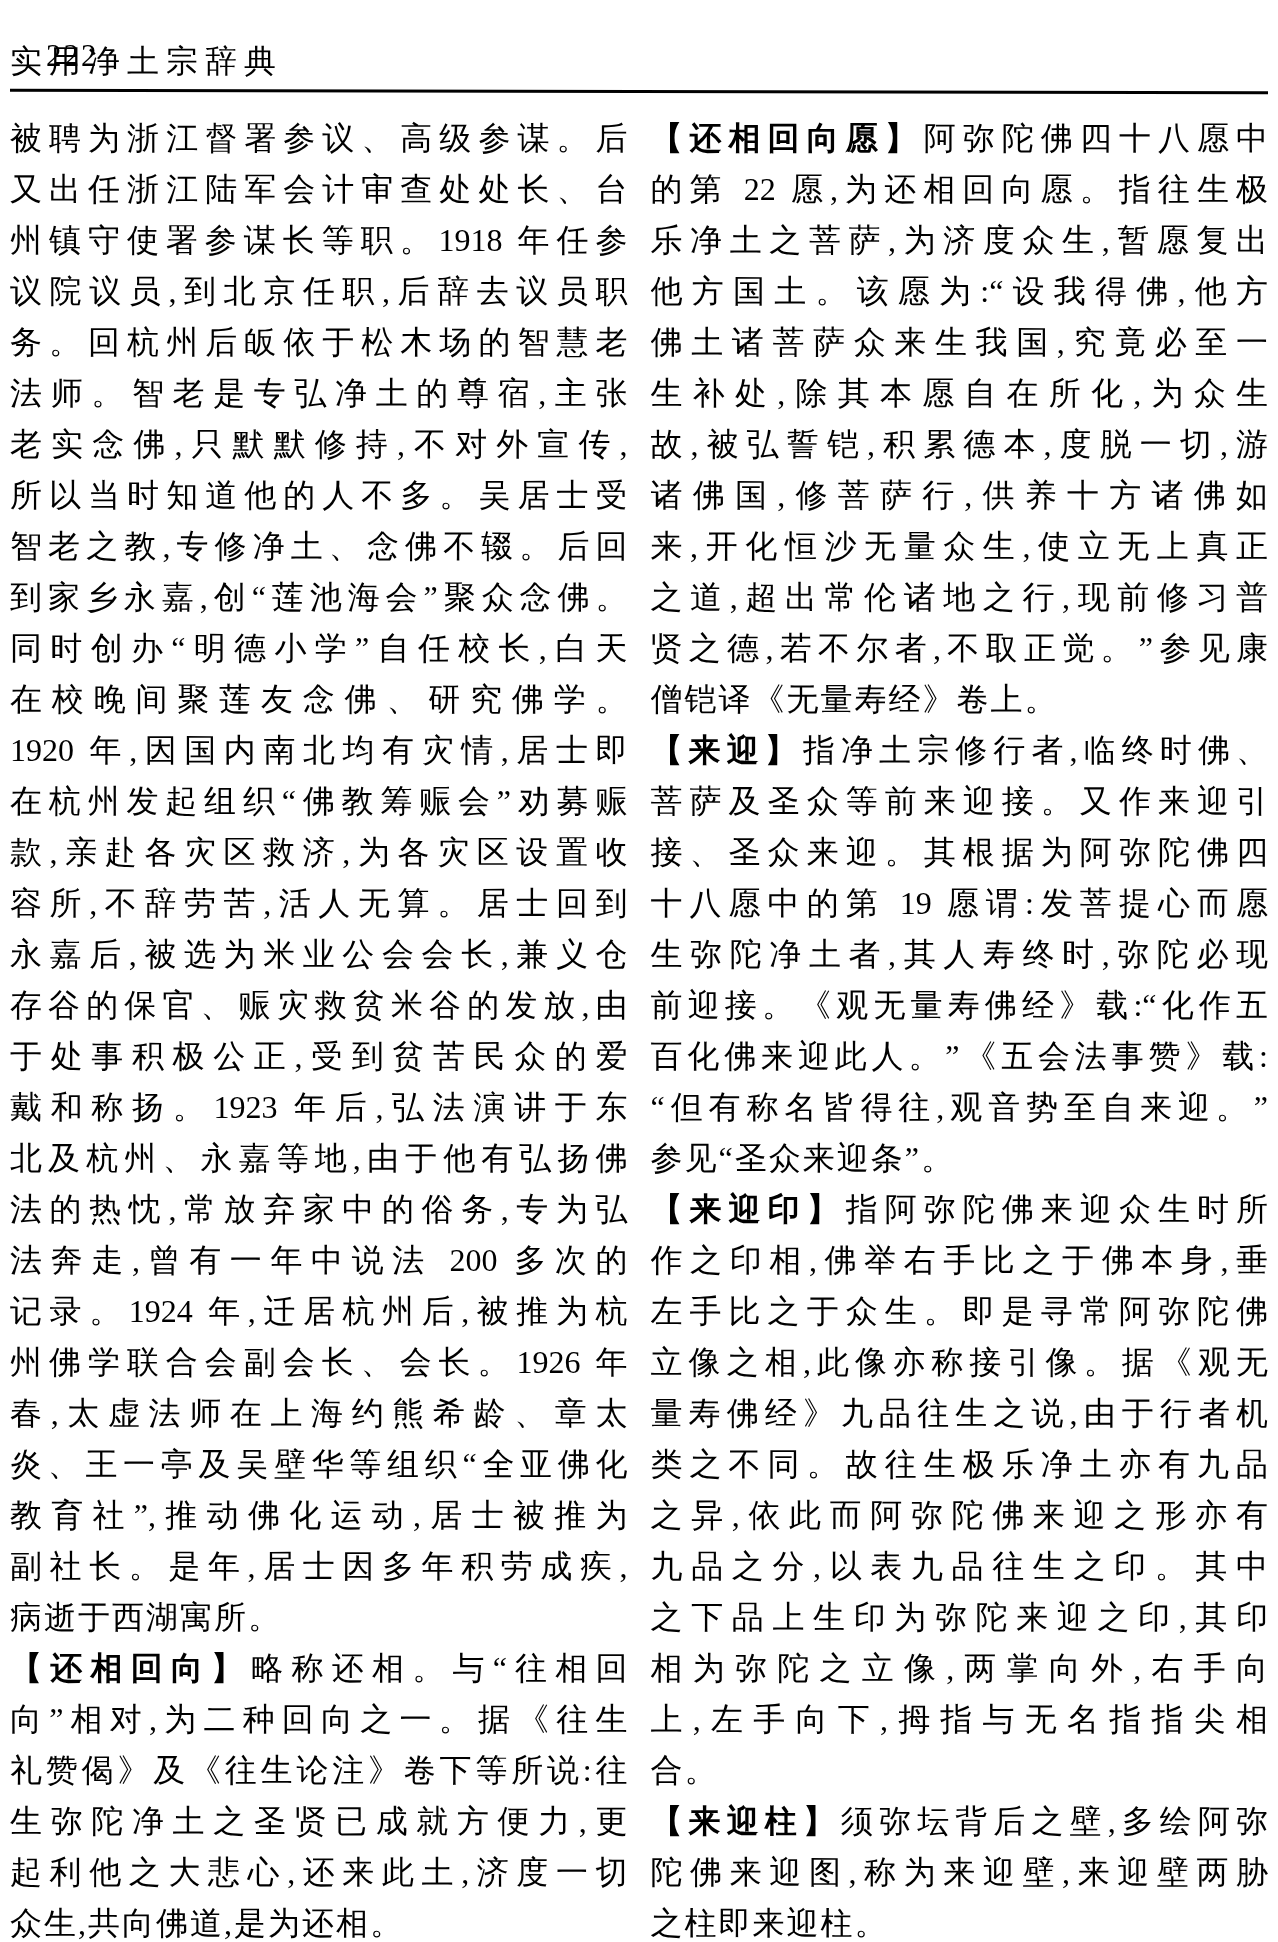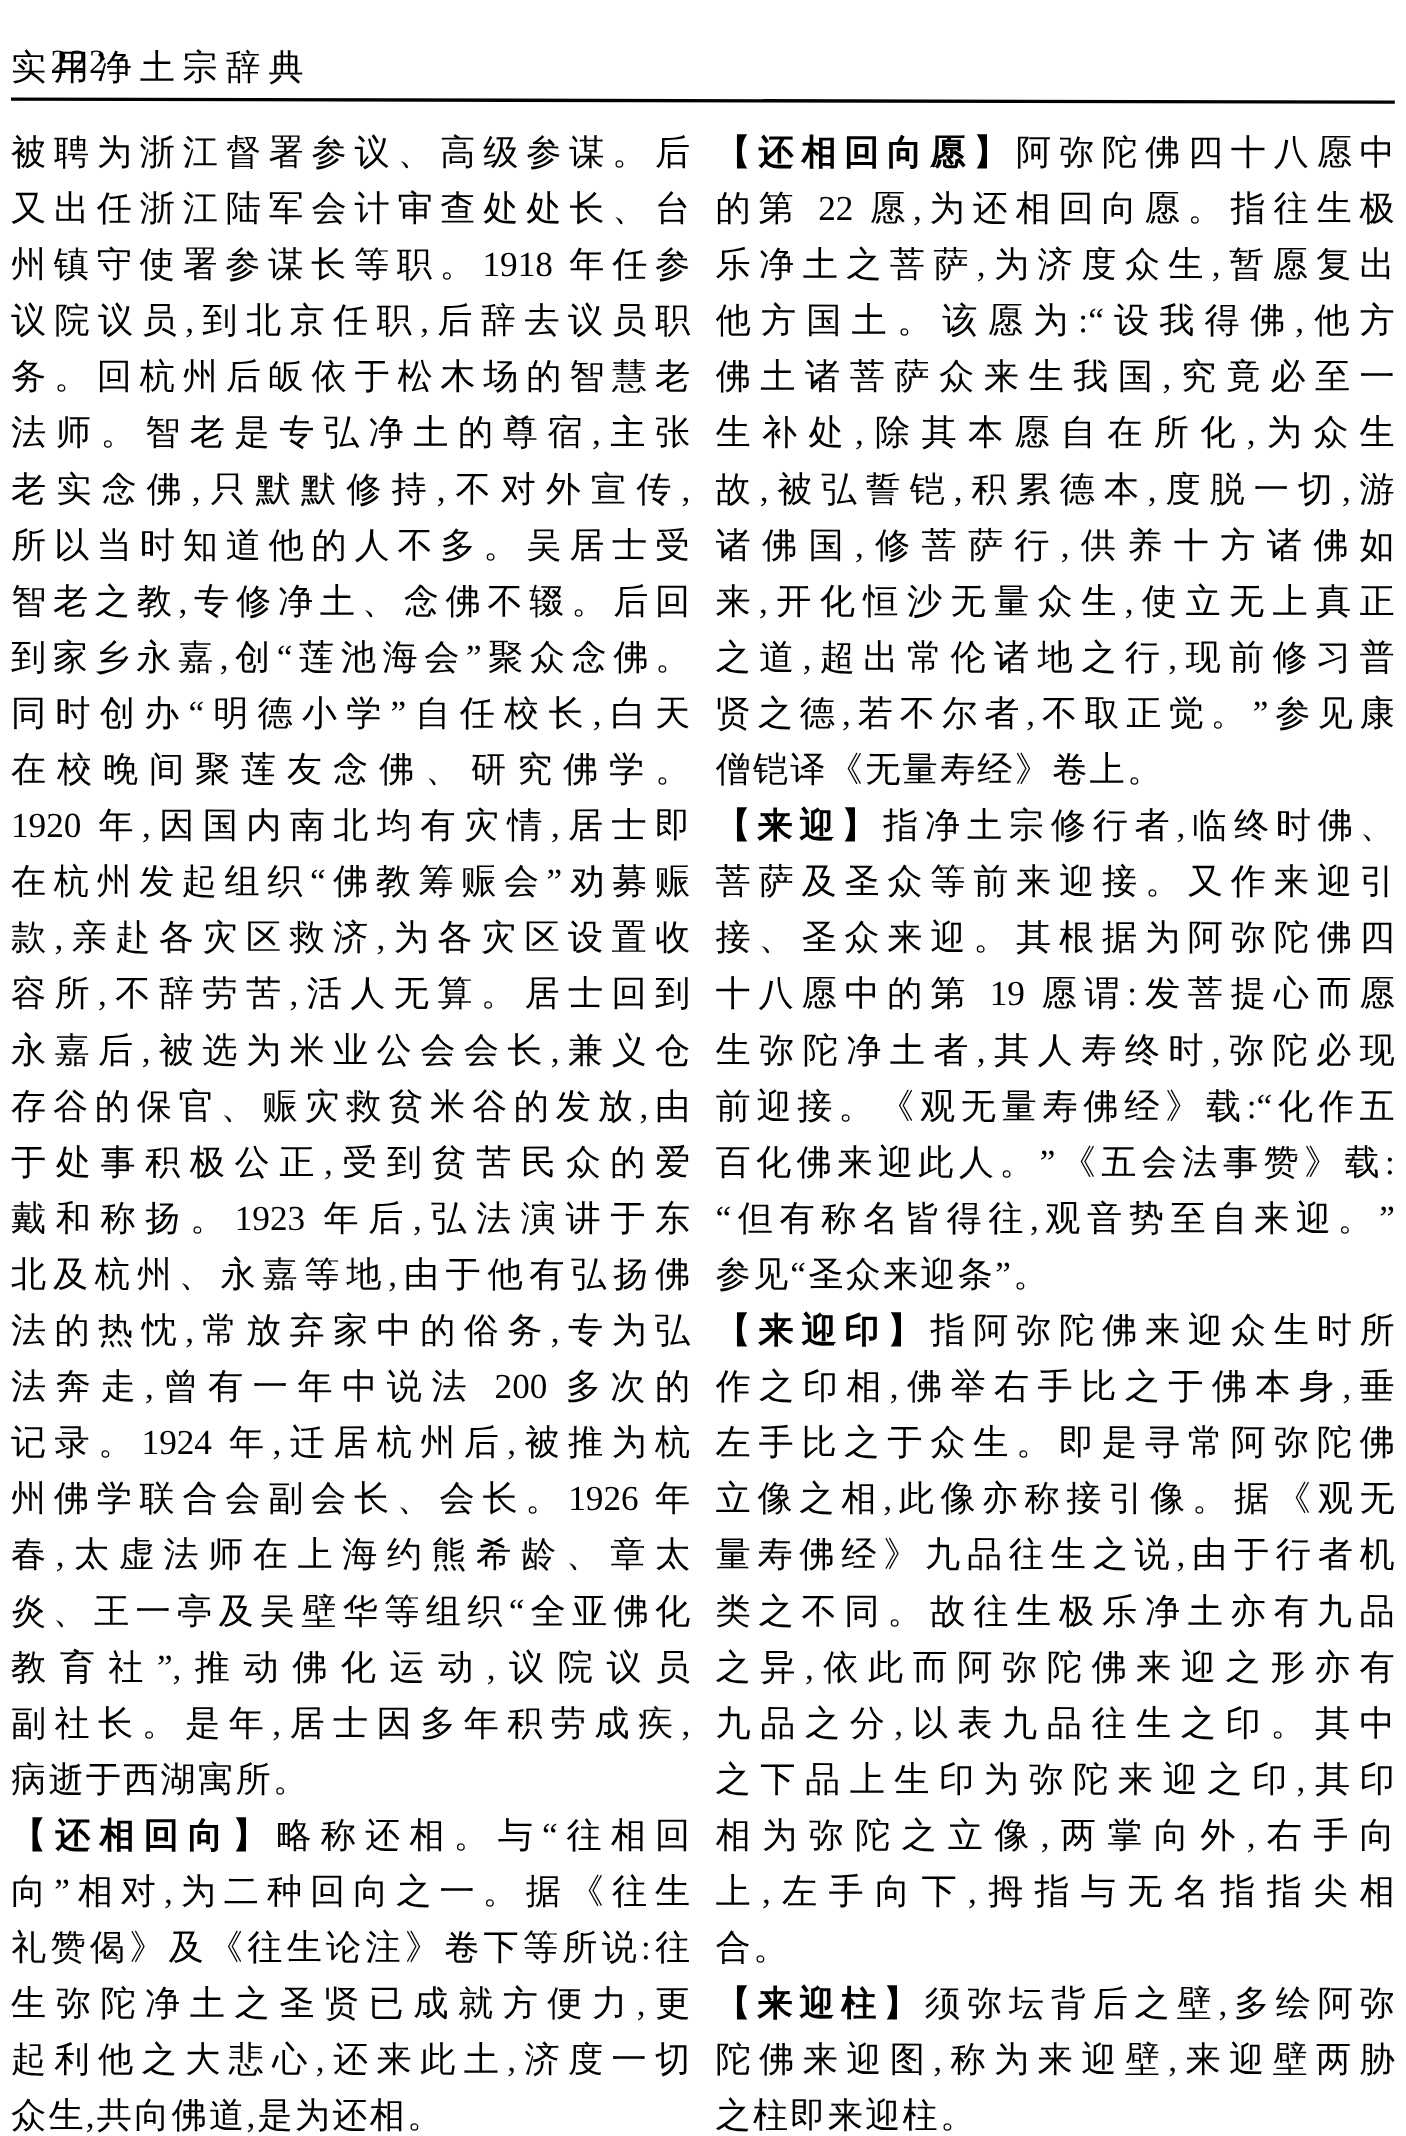--- a/index.html
+++ b/index.html
@@ -104,21 +104,21 @@
         <div class="line">存谷的保官、赈灾救贫米谷的发放,由</div>
         <div class="line">于处事积极公正,受到贫苦民众的爱</div>
         <div class="line">戴和称扬。1923 年后,弘法演讲于东</div>
         <div class="line">北及杭州、永嘉等地,由于他有弘扬佛</div>
         <div class="line">法的热忱,常放弃家中的俗务,专为弘</div>
         <div class="line">法奔走,曾有一年中说法 200 多次的</div>
         <div class="line">记录。1924 年,迁居杭州后,被推为杭</div>
         <div class="line">州佛学联合会副会长、会长。1926 年</div>
         <div class="line">春,太虚法师在上海约熊希龄、章太</div>
         <div class="line">炎、王一亭及吴壁华等组织“全亚佛化</div>
-        <div class="line">教育社”,推动佛化运动,议院议员</div>
+        <div class="line">教育社”,推动佛化运动,居士被推为</div>
         <div class="line">副社长。是年,居士因多年积劳成疾,</div>
         <div class="line end">病逝于西湖寓所。</div>
         <div class="line"><span class="hw">【还相回向】</span>略称还相。与“往相回</div>
         <div class="line">向”相对,为二种回向之一。据《往生</div>
         <div class="line">礼赞偈》及《往生论注》卷下等所说:往</div>
         <div class="line">生弥陀净土之圣贤已成就方便力,更</div>
         <div class="line">起利他之大悲心,还来此土,济度一切</div>
         <div class="line end">众生,共向佛道,是为还相。</div>
       </div>
     <div class="col" id="col-right">

